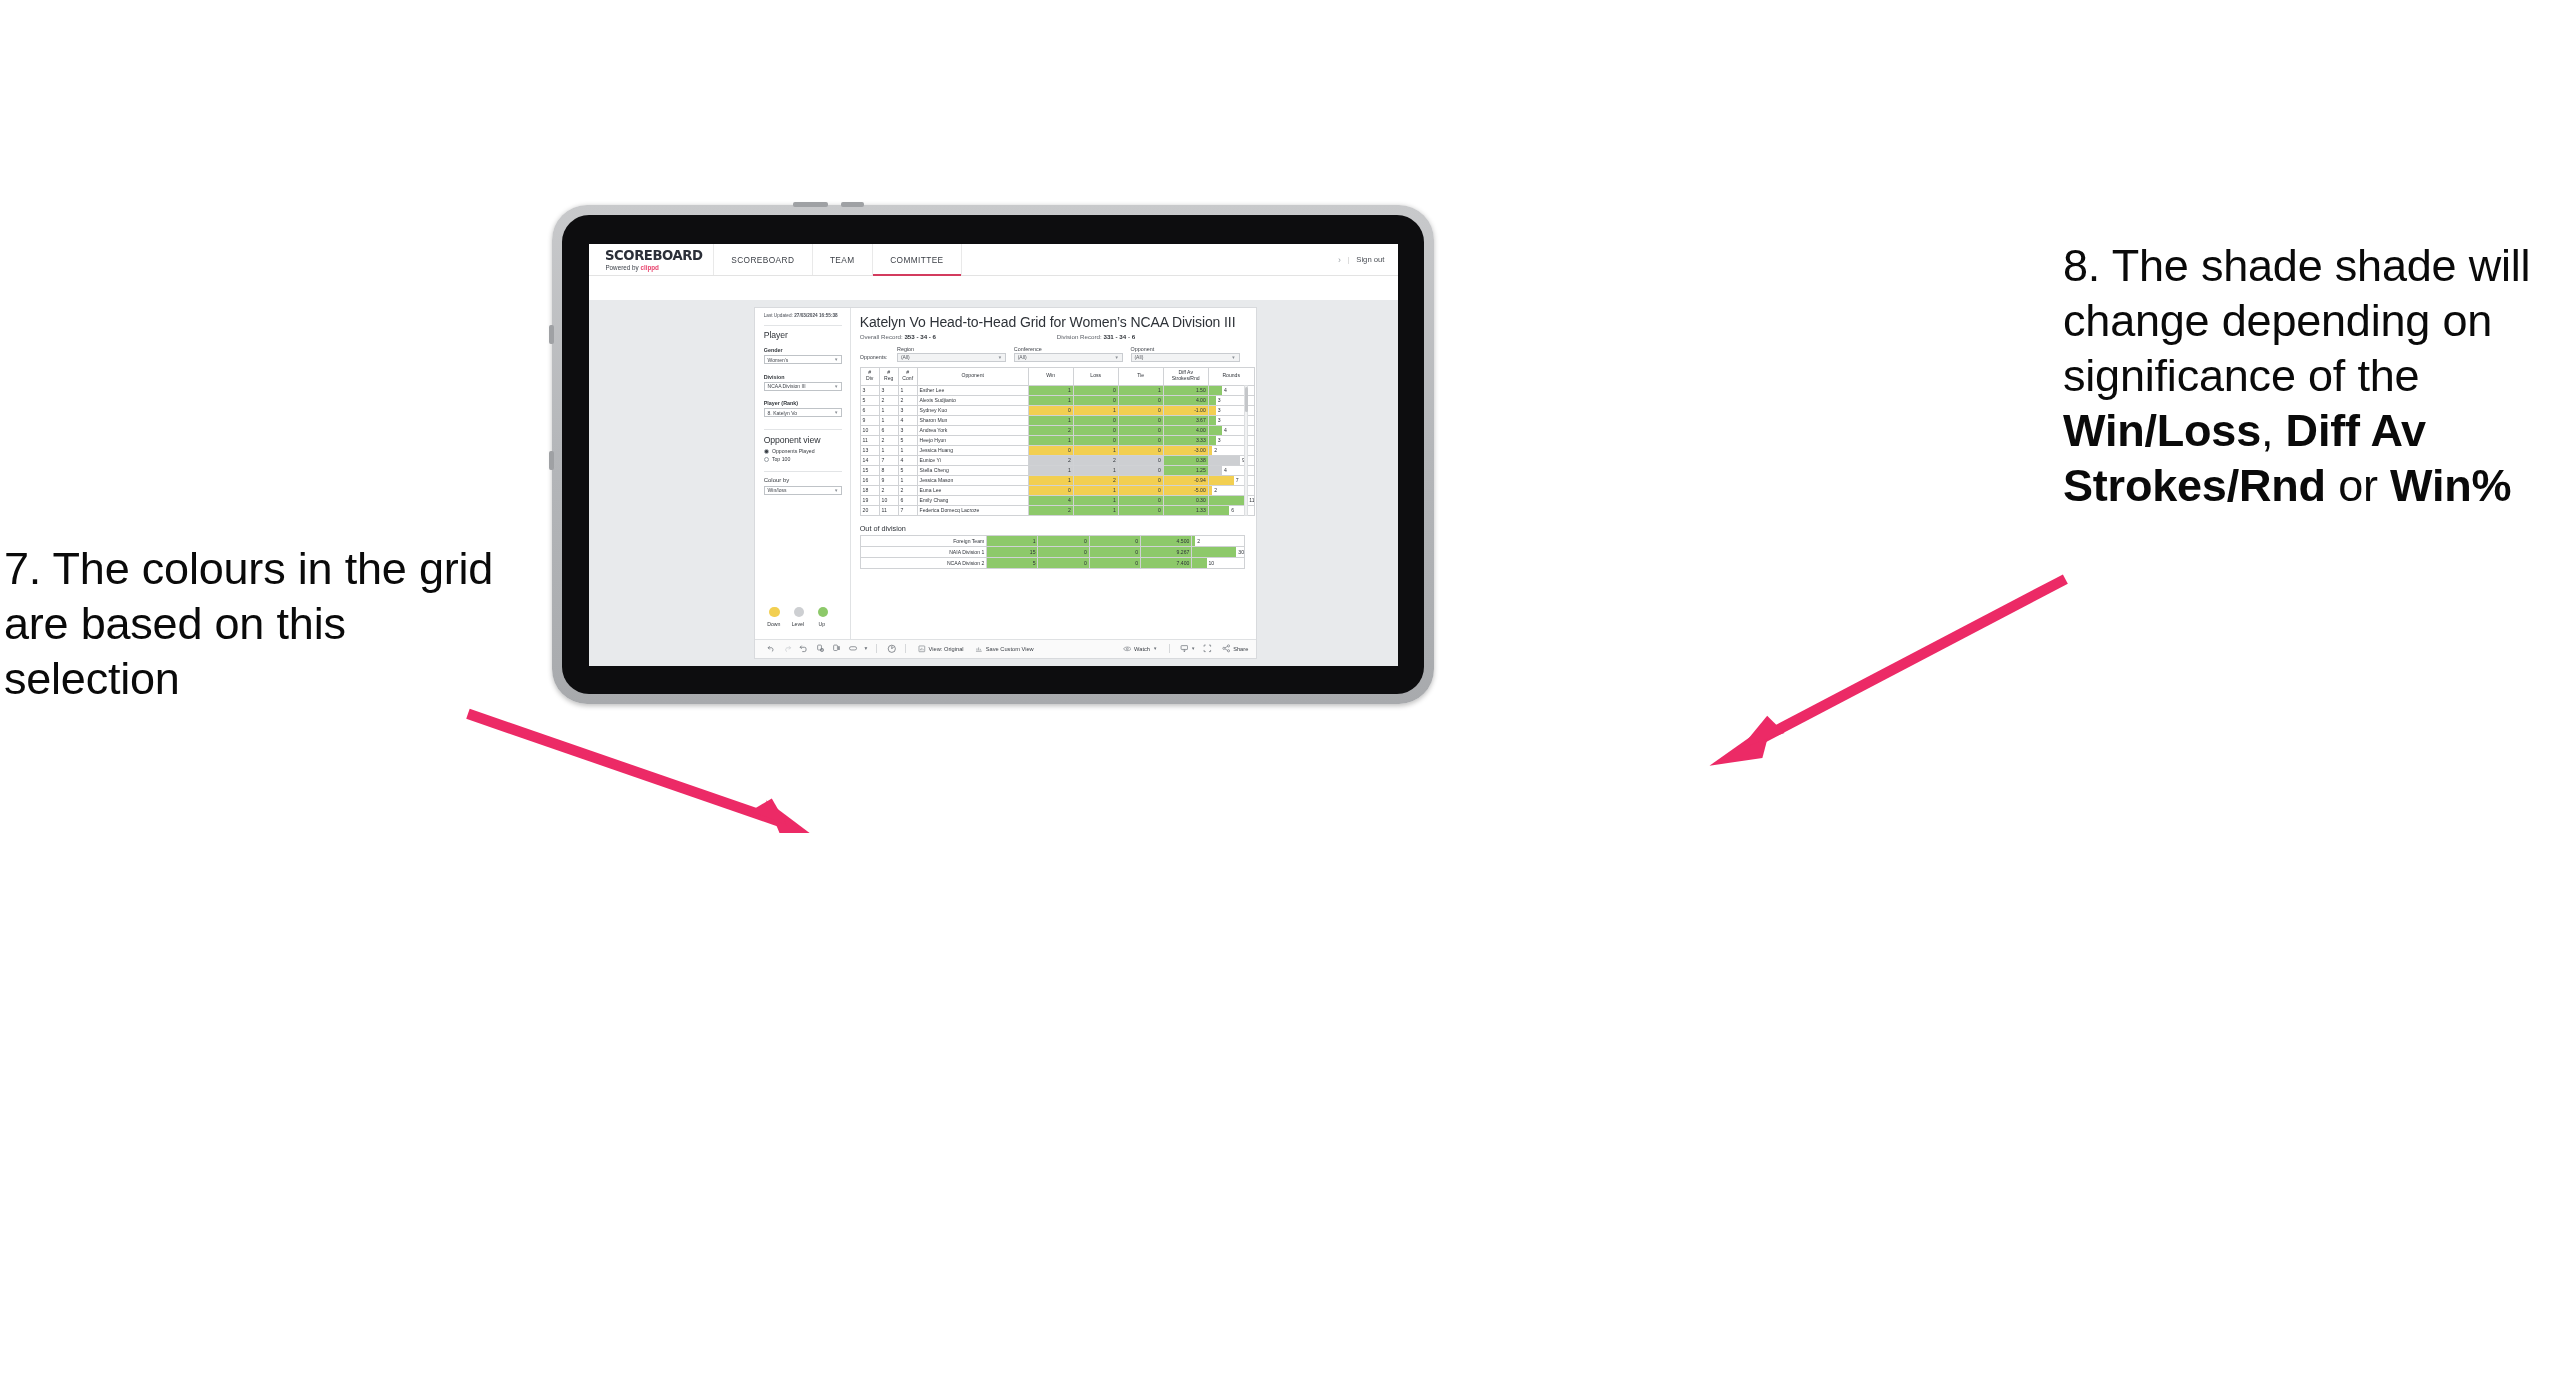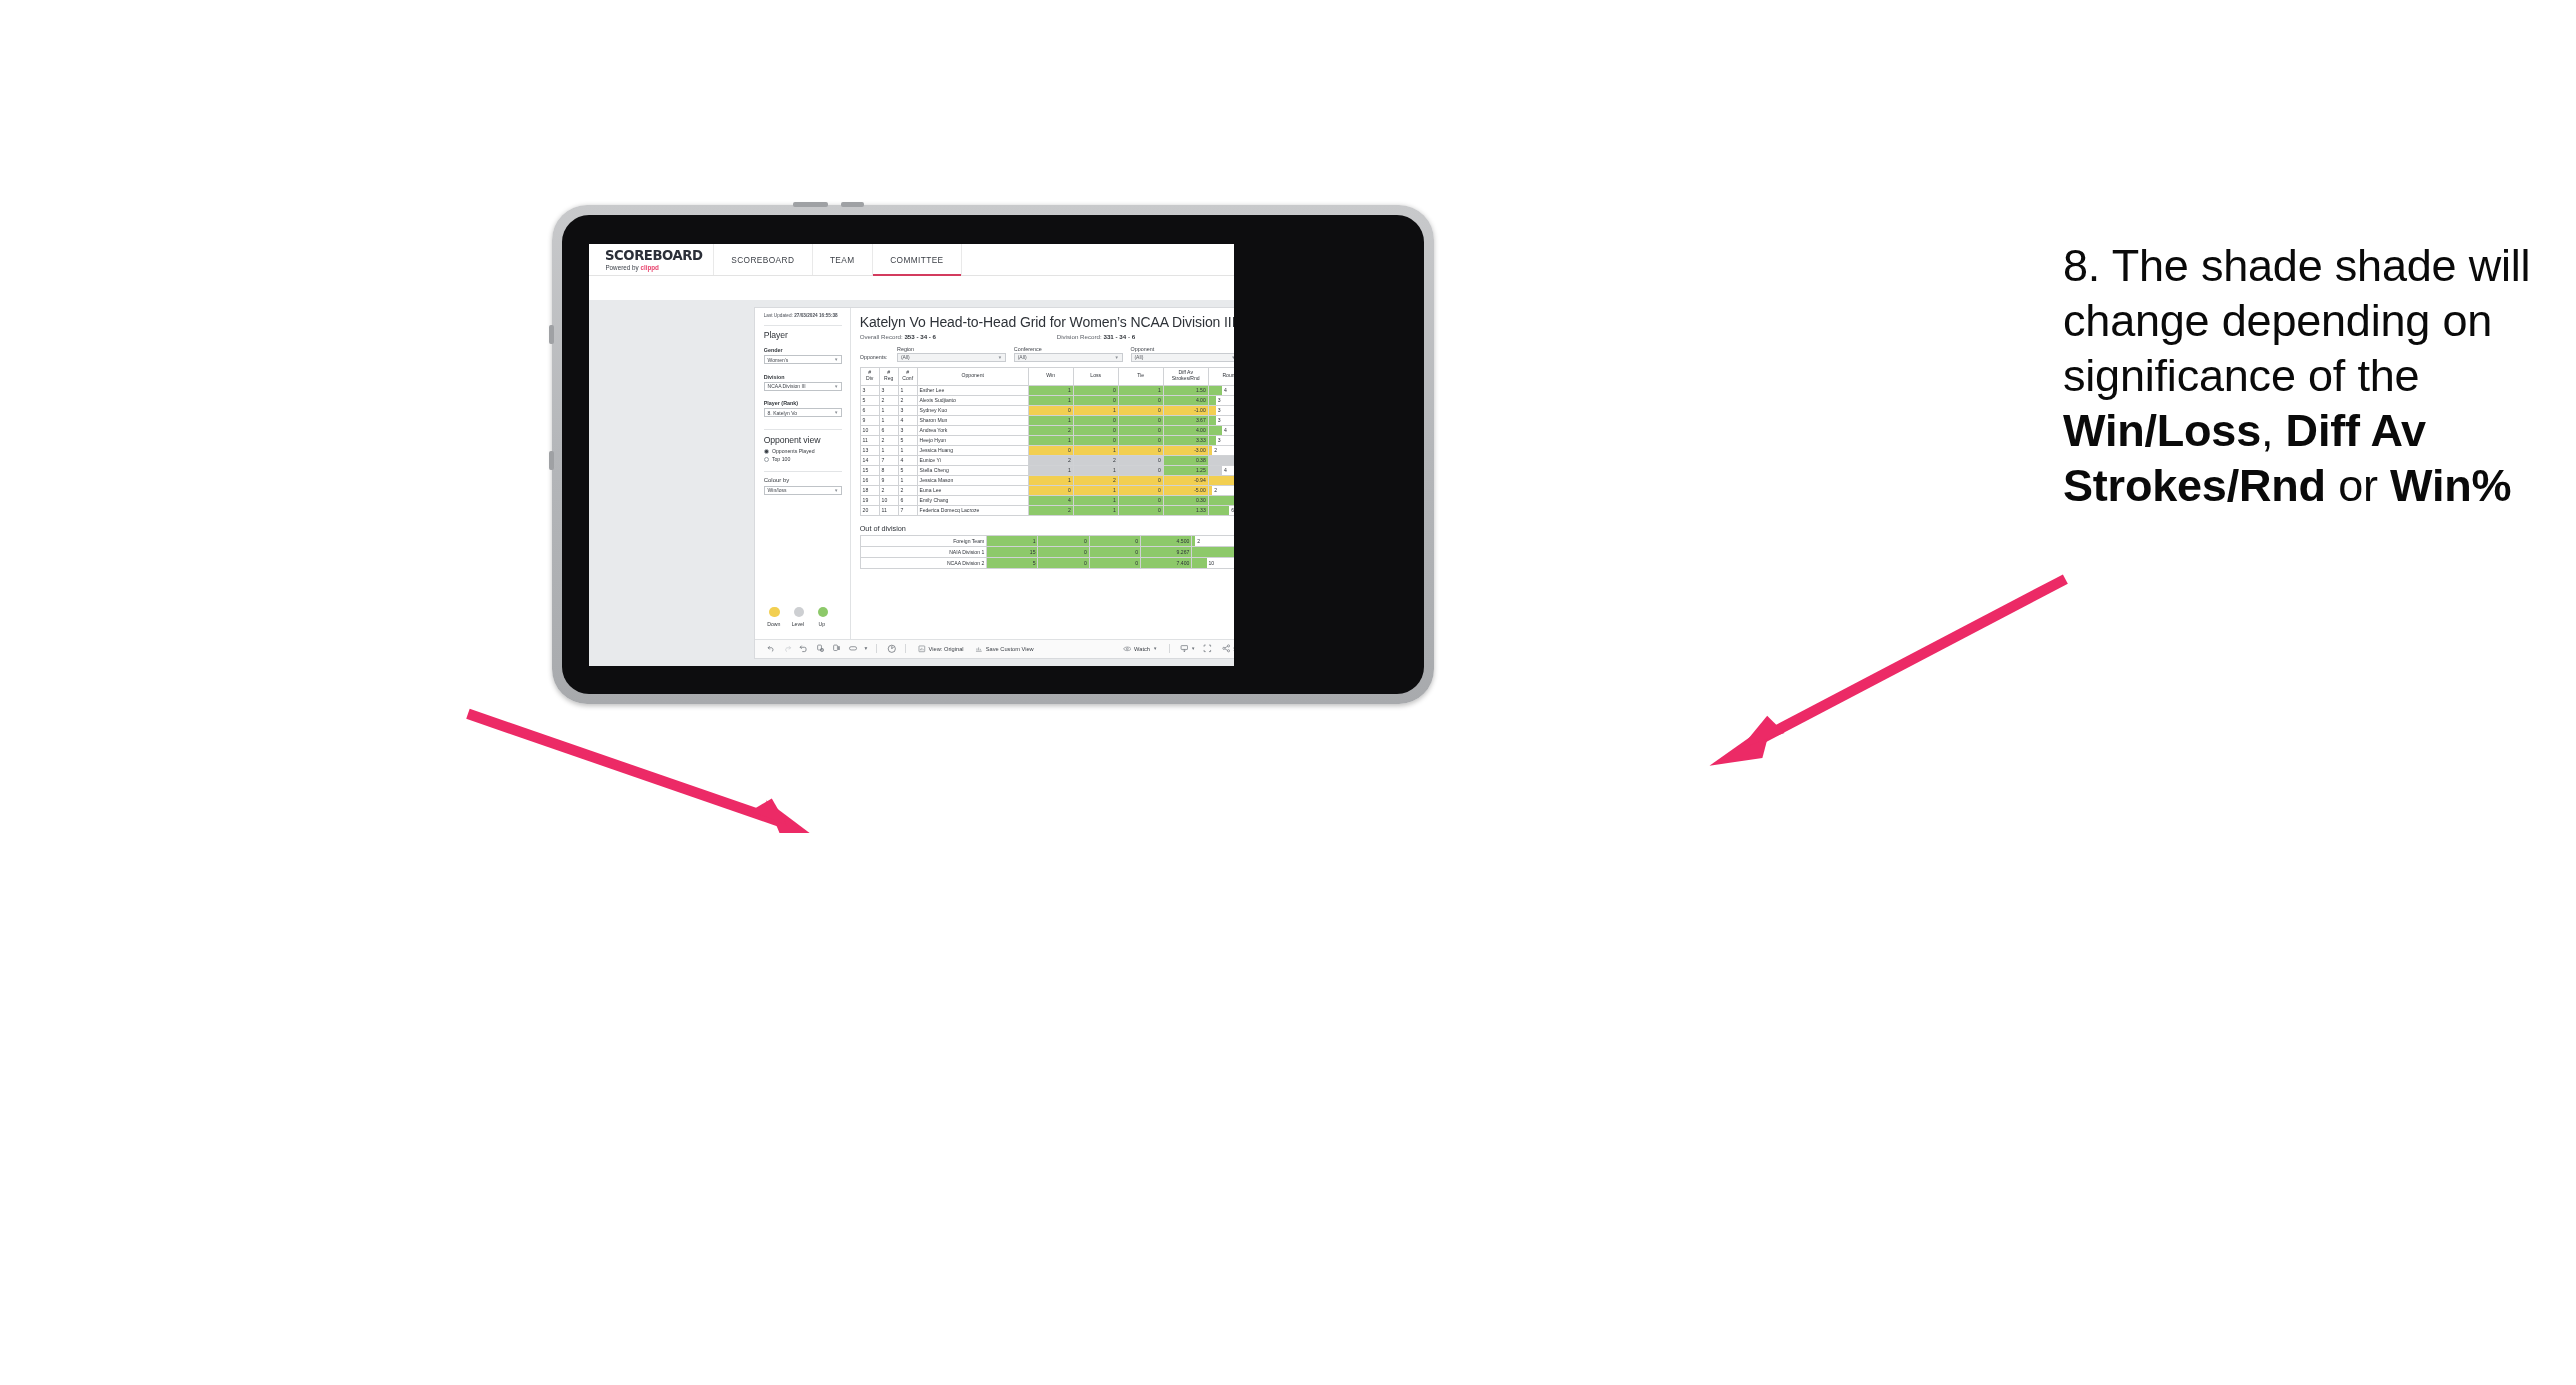--- a/index.html
+++ b/index.html
@@ -38,21 +38,21 @@
     border-radius: 35px;
     box-shadow: 0 1.9px 5.8px rgba(0,0,0,0.25);
   }
   #tablet-bezel {
     position: absolute; left: 9.6px; top: 9.6px; right: 9.6px; bottom: 9.6px;
     background: #0d0d0f;
     border-radius: 27px;
   }
   #screen {
     position: absolute; left: 37px; top: 39px;
-    width: 645px; height: 422px;
+    width: 809px; height: 422px;
     background: #ffffff;
     overflow: hidden;
   }
   .side-btn {
     position: absolute; background: #9fa1a4; border-radius: 1.9px;
   }
 
   
   #topbar {
     position: absolute; left: 0; top: 0; width: 809px; height: 32px;
@@ -260,20 +260,24 @@
   .tb-item {
     display: flex; align-items: center; gap: 2.9px; padding: 0 5.8px;
     cursor: pointer; white-space: nowrap;
   }
 </style>
 </head>
 <body>
 
 <div id="stage">
 
+  <div class="annot" id="annot-left">
+    <span>7.</span>
+    <span>The colours in the grid are based on this selection</span>
+  </div>
 
   <div class="annot" id="annot-right">
     <span>8.</span>
     <span>The shade shade will change depending on significance of the </span><b>Win/Loss</b><span>, </span><b>Diff Av Strokes/Rnd</b><span> or </span><b>Win%</b>
   </div>
 
   <svg class="arrow-svg" id="arrow-left" style="left:462px; top:708px;" width="385" height="125" viewBox="0 0 400 130">
     <path d="M6,6 L330,118" stroke="#ec2a66" stroke-width="11" fill="none" stroke-linecap="butt"></path>
     <path d="M372,138 L316,96 L330,130 Z" fill="#ec2a66"></path>
     <path d="M338,122 L300,107 L322,94 Z" fill="#ec2a66"></path>

